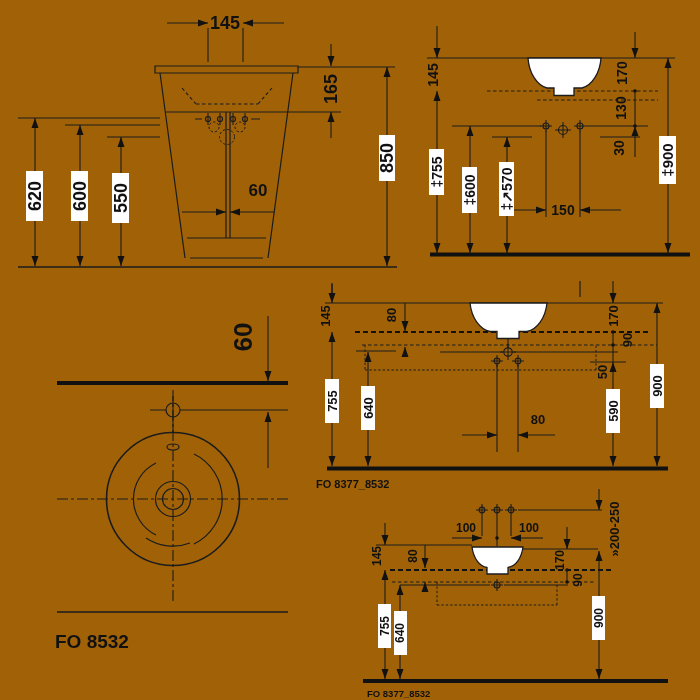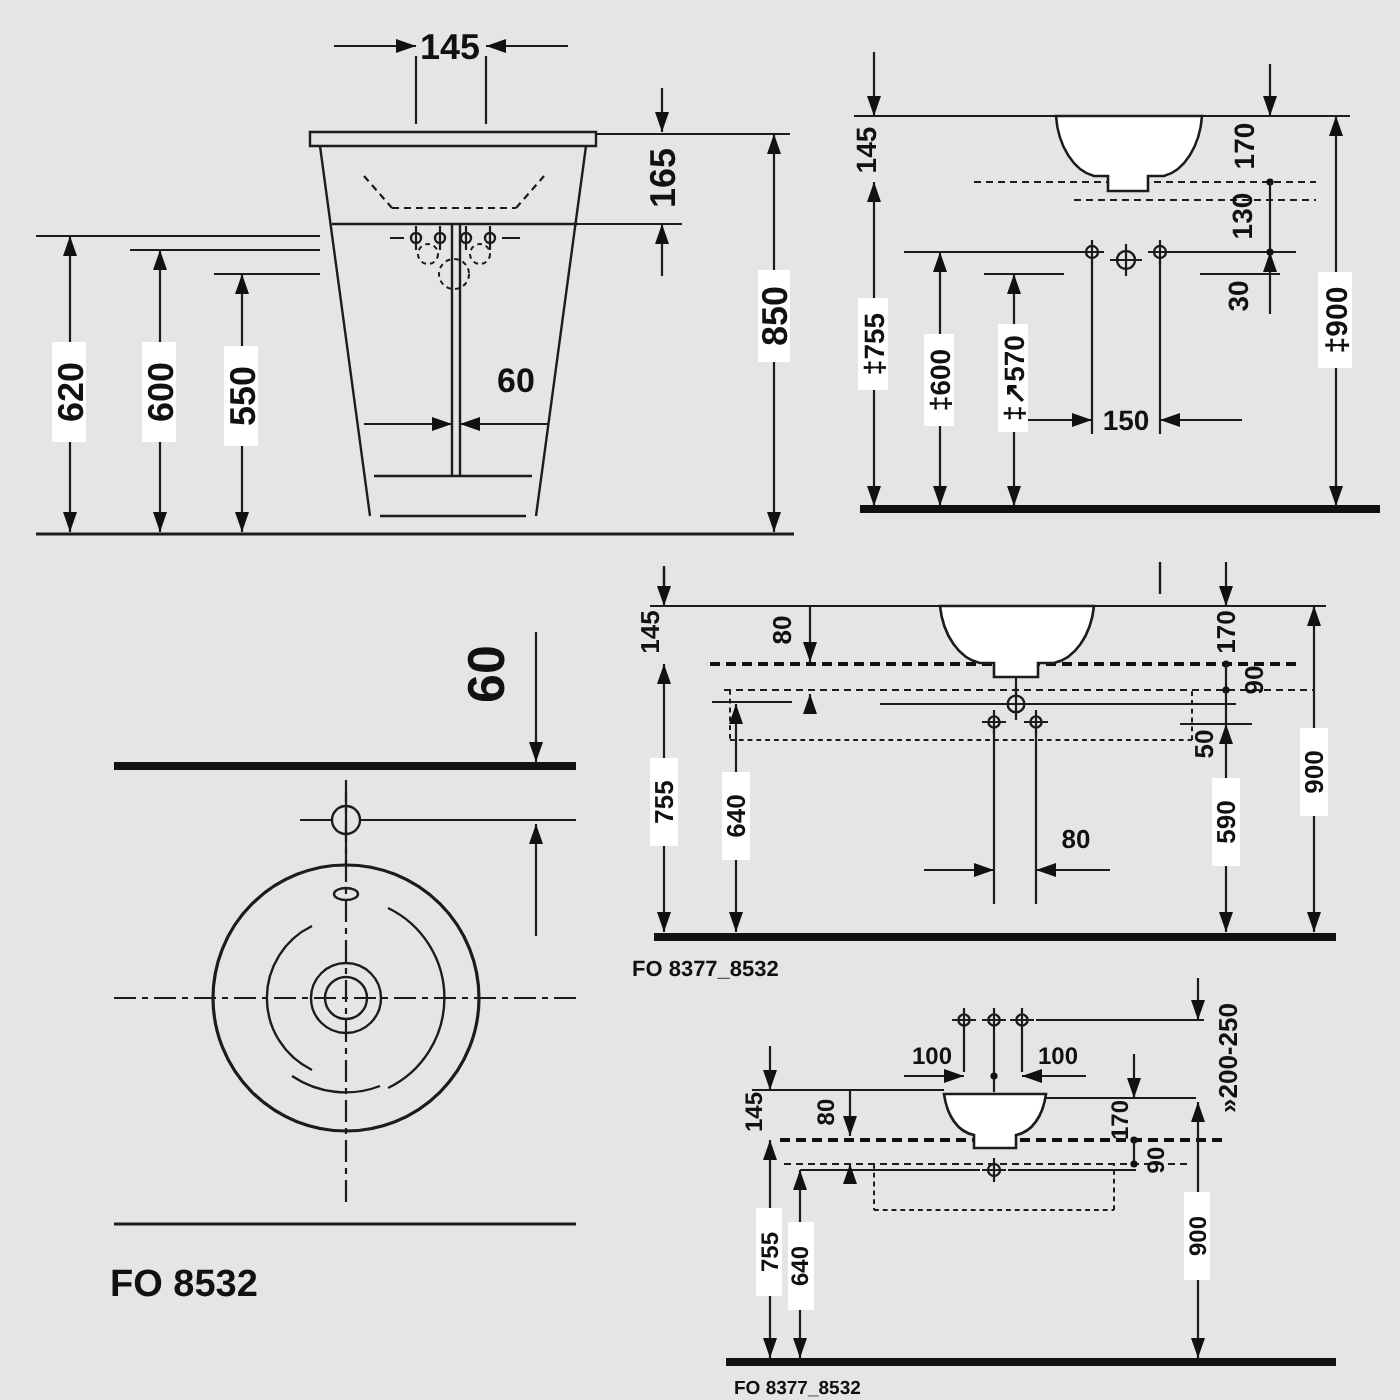--- a/index.html
+++ b/index.html
@@ -1,16 +1,16 @@
 <!DOCTYPE html>
 <html><head>
 <meta charset="utf-8">
 <style>
   html,body{margin:0;padding:0;background:#fff;}
-  .stage{width:700px;height:700px;background:#e5e5e5;position:relative;font-family:"Liberation Sans",sans-serif;}
+  .stage{width:700px;height:700px;background:#a16207;position:relative;font-family:"Liberation Sans",sans-serif;}
   svg{display:block;}
   .ln{stroke:#1c1c1c;stroke-width:1.2;fill:none;stroke-linecap:butt;}
   .ln15{stroke:#1c1c1c;stroke-width:1.6;fill:none;}
   .thick{stroke:#111;stroke-width:4;fill:none;}
   .dim{stroke:#1c1c1c;stroke-width:1.1;fill:none;}
   .dsh{stroke:#1c1c1c;stroke-width:1.1;fill:none;stroke-dasharray:3.5 2.5;}
   .dshB{stroke:#111;stroke-width:2;fill:none;stroke-dasharray:5 3;}
   .dshC{stroke:#1c1c1c;stroke-width:1;fill:none;stroke-dasharray:2.4 2;}
   .cdot{stroke:#1c1c1c;stroke-width:1.1;fill:none;stroke-dasharray:11 3 3 3;}
   .wh{fill:#fff;}

